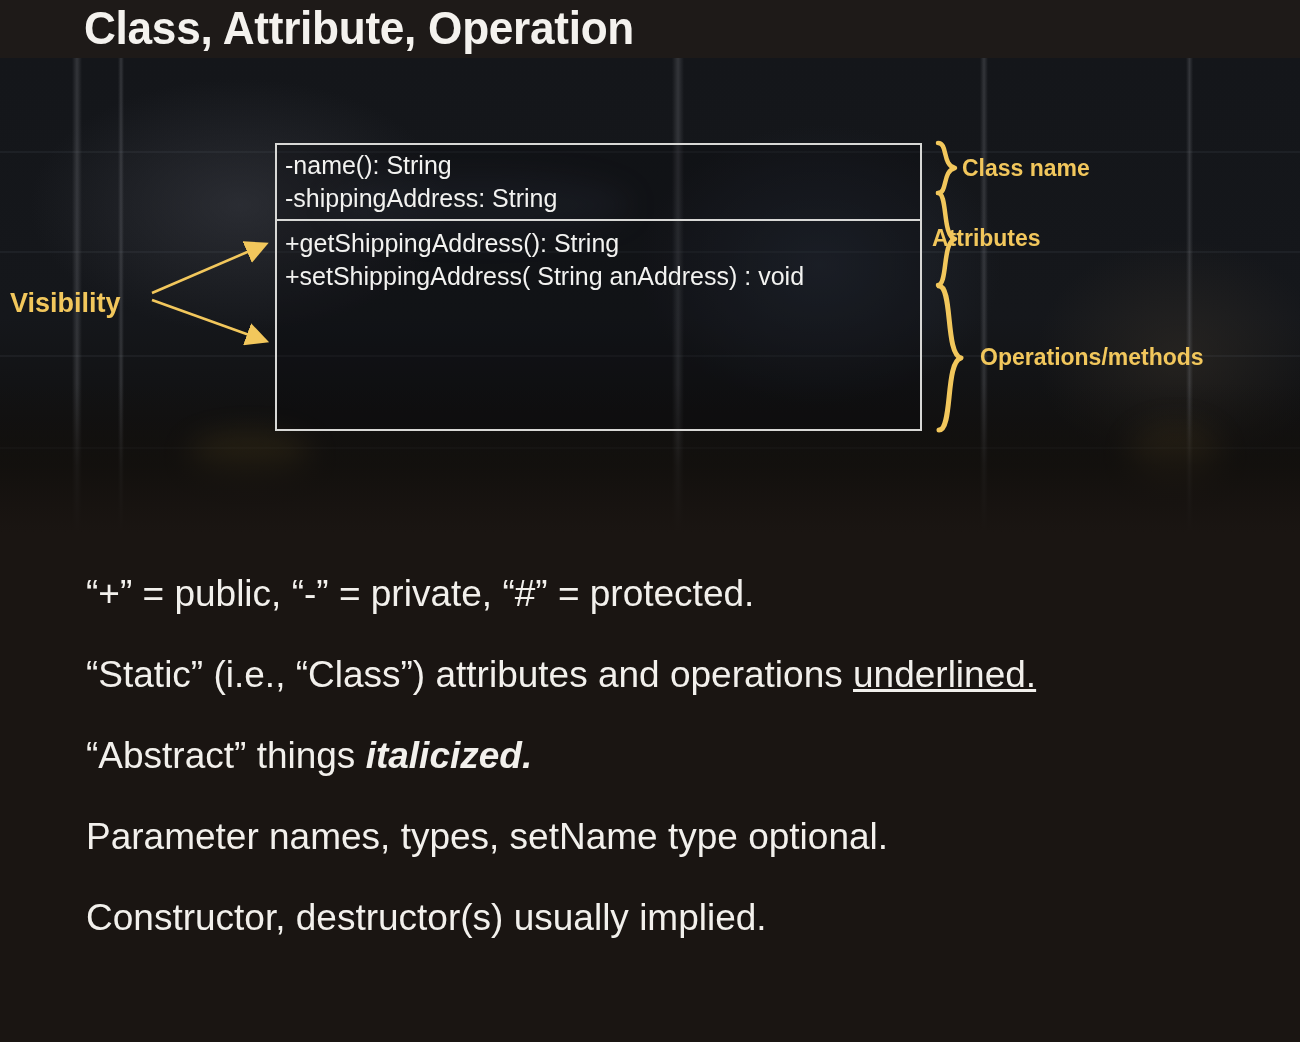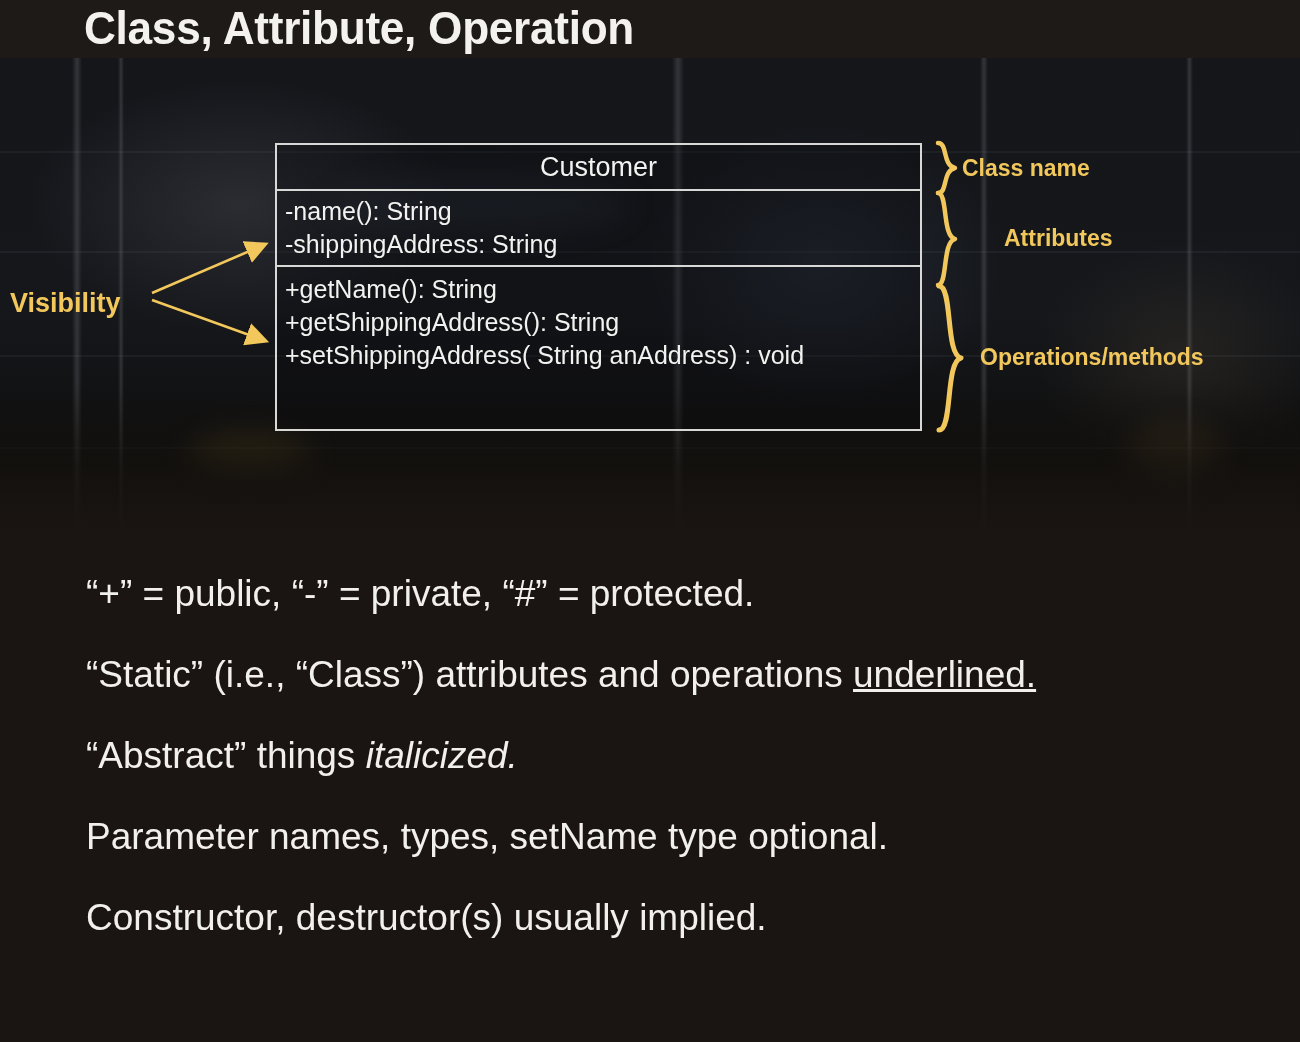--- a/index.html
+++ b/index.html
@@ -154,21 +154,21 @@
     width: 1130px;
   }
   .bullet {
     color: #f2f0ec;
     font-size: 37px;
     line-height: 55px;
     margin-bottom: 26px;
     white-space: pre-wrap;
   }
   .u { text-decoration: underline; text-align: center; }
-  .i { font-style: italic; }
+  .i { font-style: italic; font-weight: bold; }
 </style>
 </head>
 <body>
 
 <div id="slide">
 
   <div class="photo-band">
     <div class="mullion" style="left:72px;  width:10px;"></div>
     <div class="mullion" style="left:118px; width:6px;"></div>
     <div class="mullion" style="left:672px; width:12px;"></div>
@@ -181,48 +181,44 @@
     <div class="glow" style="left:190px; top:380px; width:120px; height:40px; background:rgba(160,128,48,0.30);"></div>
     <div class="glow" style="left:1130px; top:370px; width:90px; height:60px; background:rgba(150,120,52,0.22);"></div>
     <div class="glow" style="left:330px; top:120px; width:300px; height:60px; background:rgba(70,84,104,0.18);"></div>
     <div class="band-fade"></div>
   </div>
 
   <div class="title-band"></div>
   <div class="title">Class, Attribute, Operation</div>
 
   <div class="uml-box">
-    <div class="compartment cmp-name">
-      <span>Customer</span>
-    </div>
     <div class="compartment cmp-attrs">
       <div class="member">-name(): String</div>
       <div class="member">-shippingAddress: String</div>
     </div>
     <div class="compartment cmp-ops">
-      <div class="member">+getName(): String</div>
       <div class="member">+getShippingAddress(): String</div>
       <div class="member">+setShippingAddress( String anAddress) : void</div>
     </div>
   </div>
 
   <svg class="brace" style="left:934px; top:140px;" width="34" height="56" viewBox="0 0 34 56">
     <path d="M4 3 C14 3 8 25 21 28 C8 31 14 53 4 53" fill="none" stroke="#f2c75c" stroke-width="4.5" stroke-linecap="round" stroke-linejoin="round"></path>
   </svg>
 
   <svg class="brace" style="left:934px; top:190px;" width="34" height="98" viewBox="0 0 34 98">
     <path d="M4 3 C14 3 8 46 21 49 C8 52 14 95 4 95" fill="none" stroke="#f2c75c" stroke-width="4.5" stroke-linecap="round" stroke-linejoin="round"></path>
   </svg>
 
   <svg class="brace" style="left:934px; top:282px;" width="40" height="152" viewBox="0 0 40 152">
     <path d="M5 4 C19 4 11 72 27 76 C11 80 19 148 5 148" fill="none" stroke="#f2c75c" stroke-width="5" stroke-linecap="round" stroke-linejoin="round"></path>
   </svg>
 
   <div class="ann-label" style="left:962px; top:155px;">Class name</div>
-  <div class="ann-label" style="left:1004px; top:225px;">Attributes</div>
+  <div class="ann-label" style="left:932px; top:225px;">Attributes</div>
   <div class="ann-label" style="left:980px; top:344px;">Operations/methods</div>
 
   <div class="visibility-label">Visibility</div>
 
   <svg class="arrows" width="300" height="400" viewBox="0 0 300 400">
     <defs>
       <marker id="ah" markerWidth="9" markerHeight="9" refX="2" refY="4.5" orient="auto">
         <path d="M0,0 L9,4.5 L0,9 Z" fill="#f2c75c"></path>
       </marker>
     </defs>

